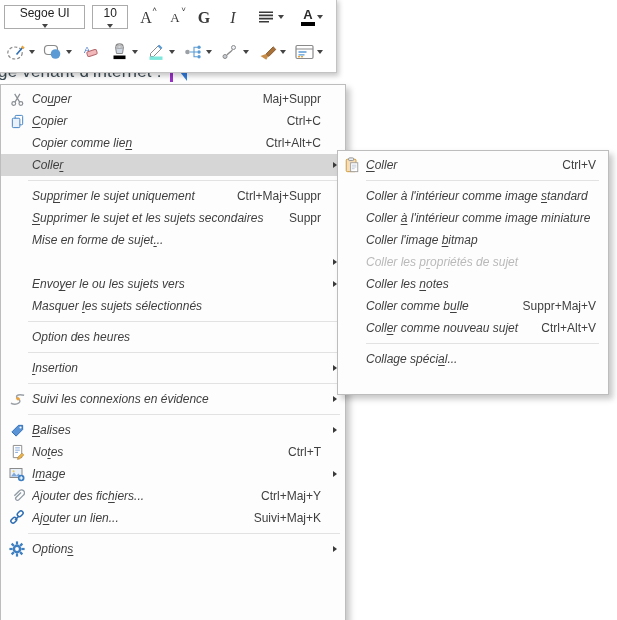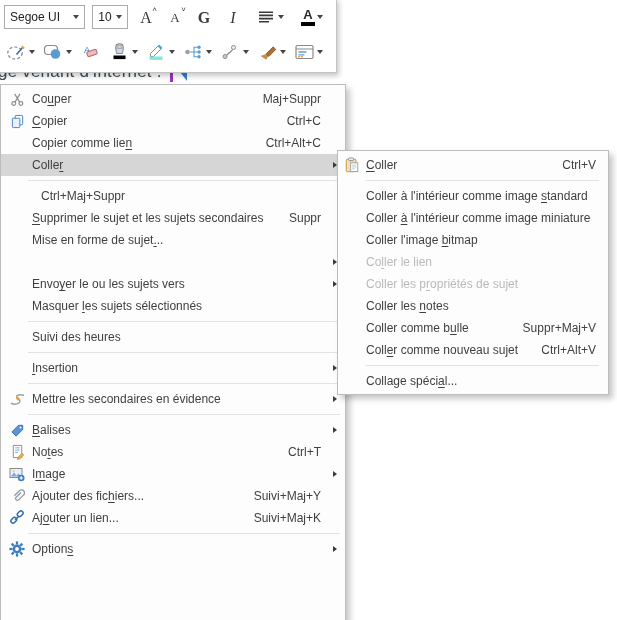--- a/index.html
+++ b/index.html
@@ -22,21 +22,21 @@
   
   .toolbar{
     position:absolute;left:-2px;top:-2px;width:339px;height:75px;background:#fff;
     border:1px solid #c3c3c3;box-shadow:2px 3px 5px rgba(0,0,0,.22);z-index:3;box-sizing:border-box;
   }
   .tb-row1{display:flex;align-items:center;padding:4px 5px 1px 5px;gap:7px;height:28px;}
   .tb-row2{display:flex;align-items:center;padding:3px 5px 2px 7px;height:34px;}
   .combo{
     display:flex;align-items:center;justify-content:space-between;
     border:1px solid #ababab;height:24px;box-sizing:border-box;background:#fff;
-    font-size:12px;padding:0 5px;color:#222;
+    font-size:12px;padding:0 5px;color:#222;flex-direction:column;
   }
   .combo.font{width:88px;}
   .combo.size{width:38px;}
   .chev{width:0;height:0;border-left:3.5px solid transparent;border-right:3.5px solid transparent;border-top:4px solid #444;display:inline-block;}
   .tb-btn{display:flex;align-items:flex-end;justify-content:center;min-width:22px;height:24px;cursor:default;position:relative;}
   .glyph-serif{font-family:"Liberation Serif","DejaVu Serif",serif;font-size:16px;color:#3a3a3a;line-height:22px;}
   .grow .mark,.shrink .mark{position:absolute;font-size:8px;color:#3a3a3a;right:0;top:0;}
   .fontcolor{display:flex;flex-direction:column;align-items:center;line-height:1;}
   .fontcolor .letter{font-weight:bold;font-size:13px;color:#2b2b2b;}
   .fontcolor .bar{width:14px;height:4px;background:#000;margin-top:1px;}
@@ -47,23 +47,23 @@
     position:absolute;background:#fdfdfd;border:1px solid #bdbdbd;box-sizing:border-box;
     box-shadow:4px 4px 6px rgba(0,0,0,.22);font-size:12px;z-index:4;
   }
   .menu{left:0;top:84px;width:346px;height:560px;padding-top:3px;}
   .submenu{left:337px;top:150px;width:272px;height:245px;padding-top:3px;z-index:5;}
   .mi{height:22px;display:flex;align-items:center;position:relative;padding:0 24px 0 31px;white-space:nowrap;cursor:default;}
   .submenu .mi{padding:0 12px 0 28px;}
   .mi.hl{background:var(--highlight,#d6d6d6);}
   .mi .ic{position:absolute;left:6px;top:2px;width:20px;height:18px;display:flex;align-items:center;justify-content:center;}
   .submenu .mi .ic{left:4px;}
-  .mi .lbl{flex:1;overflow:hidden;color:var(--menu-text,#3f3f3f);}
+  .mi .lbl{flex:1;overflow:hidden;color:var(--menu-text,#3f3f3f);font-style:italic;}
   .mi.disabled .lbl{color:var(--disabled-text,#b9b9b9);}
-  .mi .sc{margin-left:9px;color:var(--menu-text,#3f3f3f);}
+  .mi .sc{margin-left:1px;color:var(--menu-text,#3f3f3f);}
   .mi .arrow{
     position:absolute;right:8px;top:7.5px;width:0;height:0;
     border-top:3.5px solid transparent;border-bottom:3.5px solid transparent;border-left:4.5px solid #3a3a3a;
   }
   .sep{height:1px;background:#e2e2e2;margin:4px 5px 4px 27px;}
   .submenu .sep{margin:4px 9px 4px 28px;}
   u{text-decoration:underline;text-underline-offset:2px;}
 </style>
 </head>
 <body style="--highlight: #d6d6d6; --menu-text: #3f3f3f; --disabled-text: #b9b9b9; --canvas-text: #3d4c55; --caret-purple: #9b30c9; --flag-blue: #2f7de1;">
@@ -234,20 +234,21 @@
     <div class="mi">
       <span class="lbl">Copier comme lie<u>n</u></span>
       <span class="sc">Ctrl+Alt+C</span>
     </div>
     <div class="mi hl">
       <span class="lbl">Colle<u>r</u></span>
       <span class="arrow"></span>
     </div>
     <div class="sep"></div>
     <div class="mi">
+      <span class="lbl">Sup<u>p</u>rimer le sujet uniquement</span>
       <span class="sc">Ctrl+Maj+Suppr</span>
     </div>
     <div class="mi">
       <span class="lbl"><u>S</u>upprimer le sujet et les sujets secondaires</span>
       <span class="sc">Suppr</span>
     </div>
     <div class="mi">
       <span class="lbl">Mise en forme de sujet<u>.</u>..</span>
     </div>
     <div class="mi">
@@ -255,36 +256,36 @@
     </div>
     <div class="mi">
       <span class="lbl">Envo<u>y</u>er le ou les sujets vers</span>
       <span class="arrow"></span>
     </div>
     <div class="mi">
       <span class="lbl">Masquer <u>l</u>es sujets sélectionnés</span>
     </div>
     <div class="sep"></div>
     <div class="mi">
-      <span class="lbl">Suivi des heures</span>
+      <span class="lbl">Option des heures</span>
     </div>
     <div class="sep"></div>
     <div class="mi">
       <span class="lbl"><u>I</u>nsertion</span>
       <span class="arrow"></span>
     </div>
     <div class="sep"></div>
     <div class="mi">
       <span class="ic">
         <svg width="17" height="14" viewBox="0 0 18 14">
           <path d="M2 11.5c6.5 2.8 12.5-1.5 8-4.3C6 4.5 8 1.2 16 3" fill="none" stroke="#9aa0a6" stroke-width="1.5"></path>
           <path d="M9.5 4.6l2.2 2.1-2.2 2.1-2.2-2.1z" fill="#f0a132"></path>
         </svg>
       </span>
-      <span class="lbl">Mettre les secondaires en évidence</span>
+      <span class="lbl">Suivi les connexions en évidence</span>
       <span class="arrow"></span>
     </div>
     <div class="sep"></div>
     <div class="mi">
       <span class="ic">
         <svg width="15" height="15" viewBox="0 0 16 16">
           <path d="M2 9.5L9 2.5h4.5V7L6.5 14z" fill="#5b94d6" stroke="#2e6db3"></path>
           <circle cx="11.2" cy="4.8" r="1.1" fill="#fff"></circle>
         </svg>
       </span>
@@ -315,21 +316,21 @@
       <span class="lbl">I<u>m</u>age</span>
       <span class="arrow"></span>
     </div>
     <div class="mi">
       <span class="ic">
         <svg width="15" height="16" viewBox="0 0 16 16" fill="none">
           <path d="M11.8 4.2l-5.2 5.2a1.9 1.9 0 102.7 2.7l5-5a3.2 3.2 0 10-4.5-4.5L4.6 7.8" stroke="#8f9aa3" stroke-width="1.4"></path>
         </svg>
       </span>
       <span class="lbl">Ajouter des fic<u>h</u>iers...</span>
-      <span class="sc">Suivi+Maj+Y</span>
+      <span class="sc">Ctrl+Maj+Y</span>
     </div>
     <div class="mi">
       <span class="ic">
         <svg width="16" height="16" viewBox="0 0 16 16" fill="none">
           <g stroke="#2e6db3" stroke-width="1.5">
             <path d="M6 10l4-4"></path>
             <rect x="1.6" y="8.1" width="6.4" height="4.2" rx="2.1" transform="rotate(-45 4.8 10.2)"></rect>
             <rect x="8" y="1.7" width="6.4" height="4.2" rx="2.1" transform="rotate(-45 11.2 3.8)"></rect>
           </g>
         </svg>
@@ -377,23 +378,20 @@
     <div class="mi">
       <span class="lbl">Coller à l'intérieur comme image <u>s</u>tandard</span>
     </div>
     <div class="mi">
       <span class="lbl">Coller <u>à</u> l'intérieur comme image miniature</span>
     </div>
     <div class="mi">
       <span class="lbl">Coller l'image <u>b</u>itmap</span>
     </div>
     <div class="mi disabled">
-      <span class="lbl">Co<u>l</u>ler le lien</span>
-    </div>
-    <div class="mi disabled">
       <span class="lbl">Coller les p<u>r</u>opriétés de sujet</span>
     </div>
     <div class="mi">
       <span class="lbl">Coller les <u>n</u>otes</span>
     </div>
     <div class="mi">
       <span class="lbl">Coller comme b<u>u</u>lle</span>
       <span class="sc">Suppr+Maj+V</span>
     </div>
     <div class="mi">

